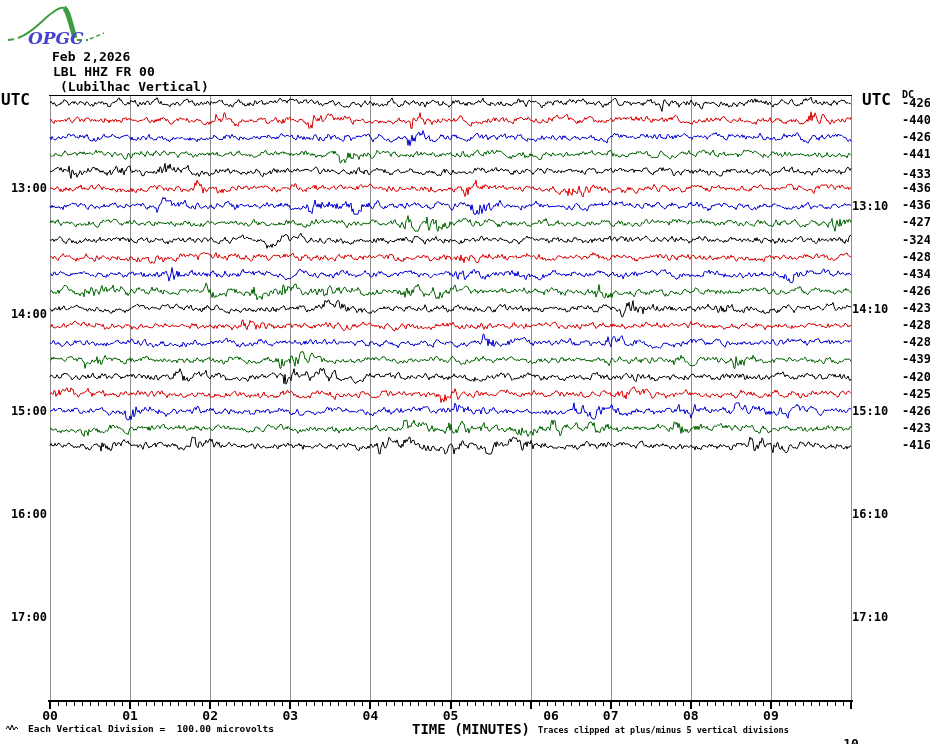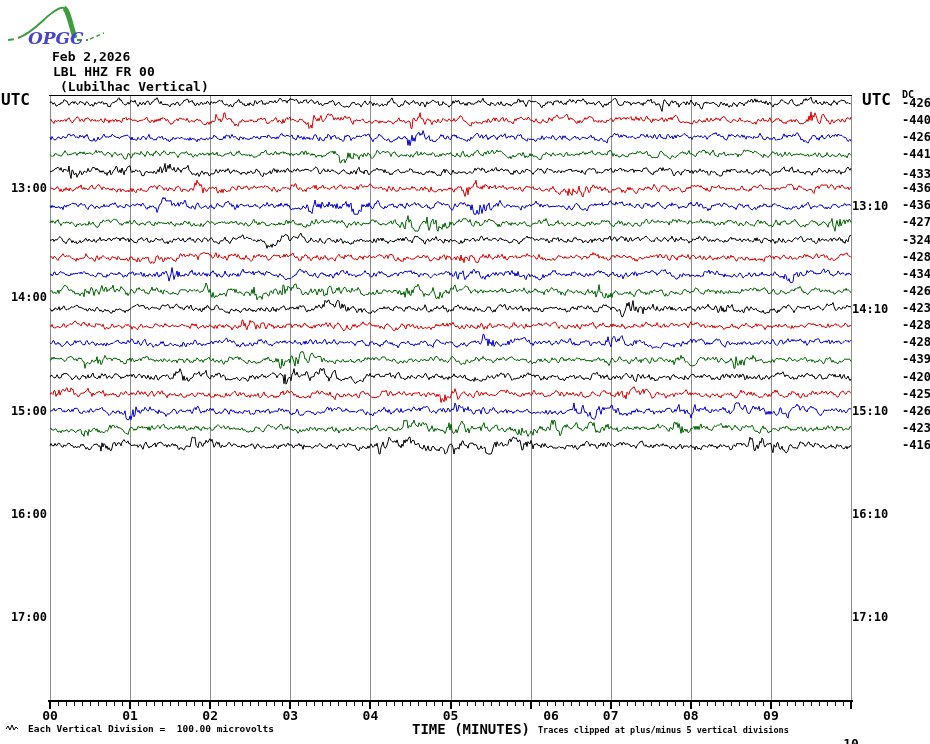--- a/index.html
+++ b/index.html
@@ -79,21 +79,21 @@
     <path d="M0 263.9L1 264.1L2 261.4L3 263.2L4 261.0L5 262.9L6 262.1L7 262.8L8 262.7L9 262.7L10 263.0L11 261.8L12 263.3L13 263.4L14 264.9L15 265.5L16 264.2L17 262.6L18 261.3L19 261.4L20 260.7L21 260.5L22 261.2L23 261.7L24 263.9L25 263.5L26 262.6L27 265.1L28 263.1L29 261.7L30 263.0L31 261.9L32 263.7L33 265.6L34 265.9L35 272.3L36 267.7L37 267.0L38 266.4L39 267.7L40 267.7L41 266.8L42 263.9L43 265.2L44 266.2L45 264.2L46 264.8L47 260.7L48 267.4L49 264.0L50 264.0L51 268.7L52 267.1L53 263.5L54 262.2L55 259.4L56 261.5L57 263.4L58 262.8L59 261.8L60 262.9L61 262.4L62 264.8L63 262.7L64 261.9L65 262.6L66 262.0L67 263.3L68 263.3L69 263.6L70 263.8L71 266.2L72 265.0L73 266.2L74 267.9L75 267.5L76 267.5L77 263.9L78 263.3L79 264.1L80 261.9L81 265.5L82 262.4L83 263.3L84 265.6L85 265.5L86 263.9L87 265.0L88 263.9L89 263.5L90 262.5L91 264.7L92 262.6L93 261.2L94 261.8L95 262.0L96 260.2L97 261.1L98 260.9L99 263.9L100 263.5L101 262.6L102 264.0L103 263.8L104 263.9L105 265.6L106 264.1L107 263.9L108 265.4L109 264.7L110 264.2L111 263.3L112 265.5L113 265.5L114 262.6L115 263.5L116 264.3L117 265.7L118 265.0L119 263.5L120 264.4L121 265.4L122 266.2L123 264.3L124 264.9L125 265.0L126 264.1L127 266.9L128 264.4L129 262.8L130 263.5L131 263.8L132 263.6L133 263.7L134 266.7L135 265.8L136 264.1L137 262.5L138 264.3L139 264.0L140 266.5L141 265.8L142 265.9L143 266.6L144 263.8L145 264.9L146 264.0L147 261.8L148 263.3L149 264.1L150 265.4L151 263.9L152 263.9L153 266.4L154 264.1L155 263.7L156 263.5L157 262.9L158 262.4L159 261.2L160 263.5L161 264.6L162 264.4L163 262.5L164 265.2L165 266.2L166 264.5L167 264.6L168 264.9L169 266.6L170 265.0L171 263.9L172 264.5L173 267.6L174 268.2L175 265.3L176 265.1L177 266.1L178 265.0L179 261.2L180 261.1L181 262.1L182 261.5L183 263.8L184 262.6L185 261.3L186 261.7L187 260.9L188 261.0L189 263.6L190 261.3L191 263.2L192 263.4L193 264.6L194 264.9L195 265.5L196 267.0L197 267.6L198 266.7L199 264.0L200 265.0L201 265.8L202 267.0L203 265.5L204 265.9L205 265.6L206 267.5L207 267.0L208 266.7L209 266.6L210 266.8L211 265.0L212 265.3L213 263.6L214 262.5L215 264.2L216 262.1L217 263.3L218 261.0L219 262.7L220 265.0L221 263.9L222 264.8L223 266.3L224 265.3L225 265.6L226 262.4L227 265.8L228 262.8L229 266.5L230 272.3L231 272.1L232 263.0L233 269.5L234 269.8L235 265.2L236 265.0L237 265.3L238 264.5L239 263.0L240 267.1L241 260.5L242 259.8L243 263.2L244 266.2L245 270.2L246 261.4L247 263.6L248 267.9L249 262.7L250 257.6L251 255.7L252 256.1L253 255.5L254 258.3L255 263.0L256 262.7L257 265.1L258 266.9L259 265.4L260 260.2L261 258.1L262 256.9L263 258.4L264 260.8L265 261.2L266 261.6L267 261.4L268 260.1L269 261.0L270 260.0L271 261.3L272 266.0L273 263.1L274 262.2L275 265.0L276 264.9L277 264.6L278 266.4L279 265.1L280 264.6L281 265.9L282 264.8L283 266.0L284 266.7L285 268.0L286 264.5L287 264.2L288 264.3L289 265.1L290 265.7L291 266.2L292 264.4L293 263.3L294 265.5L295 265.4L296 266.2L297 264.8L298 265.9L299 264.6L300 263.6L301 263.5L302 266.1L303 265.0L304 266.9L305 266.0L306 265.5L307 263.7L308 264.2L309 263.0L310 265.3L311 266.3L312 264.6L313 264.6L314 264.4L315 261.9L316 262.3L317 263.7L318 261.5L319 262.9L320 262.5L321 263.9L322 262.2L323 261.9L324 264.1L325 261.8L326 262.0L327 261.8L328 263.6L329 264.1L330 263.7L331 262.6L332 261.0L333 261.0L334 260.8L335 261.2L336 263.1L337 264.5L338 263.2L339 264.1L340 264.4L341 264.4L342 265.5L343 263.2L344 263.3L345 263.9L346 265.7L347 266.8L348 267.3L349 267.1L350 265.2L351 265.5L352 265.8L353 267.2L354 264.5L355 265.3L356 266.1L357 266.6L358 264.8L359 263.2L360 263.5L361 262.9L362 263.2L363 265.6L364 265.3L365 263.6L366 263.8L367 264.6L368 265.4L369 266.0L370 264.9L371 263.3L372 264.4L373 264.3L374 263.8L375 263.2L376 264.9L377 264.0L378 264.4L379 264.3L380 261.8L381 261.1L382 262.5L383 264.5L384 263.8L385 261.2L386 260.7L387 260.4L388 261.8L389 262.9L390 264.8L391 262.8L392 263.5L393 264.0L394 265.8L395 264.3L396 265.2L397 266.4L398 266.3L399 264.7L400 263.5L401 261.9L402 260.5L403 260.9L404 262.3L405 263.0L406 265.4L407 265.4L408 265.1L409 265.0L410 267.1L411 268.7L412 267.8L413 266.8L414 267.7L415 268.2L416 264.8L417 263.7L418 265.3L419 266.5L420 266.8L421 264.7L422 265.1L423 264.9L424 264.1L425 264.1L426 261.1L427 262.4L428 262.8L429 265.2L430 263.2L431 262.5L432 262.9L433 260.4L434 262.5L435 262.4L436 264.3L437 264.2L438 263.1L439 264.1L440 263.9L441 263.9L442 264.8L443 266.9L444 265.8L445 264.2L446 264.5L447 262.3L448 262.8L449 264.2L450 262.4L451 264.0L452 262.8L453 261.4L454 262.0L455 263.7L456 264.7L457 262.9L458 263.2L459 261.9L460 261.5L461 261.0L462 260.8L463 262.0L464 263.4L465 263.3L466 264.4L467 264.3L468 263.4L469 265.0L470 263.8L471 263.6L472 262.9L473 263.4L474 263.0L475 264.2L476 263.1L477 265.5L478 266.6L479 266.6L480 264.8L481 265.2L482 267.5L483 267.2L484 266.0L485 267.0L486 266.7L487 264.4L488 263.9L489 263.0L490 265.4L491 262.9L492 265.7L493 265.3L494 264.3L495 262.6L496 264.8L497 264.3L498 266.4L499 267.0L500 265.5L501 264.4L502 261.8L503 263.9L504 262.9L505 263.0L506 263.2L507 265.7L508 266.6L509 266.3L510 263.4L511 261.6L512 262.0L513 261.9L514 264.8L515 263.3L516 265.1L517 263.1L518 263.9L519 262.0L520 263.0L521 264.4L522 264.6L523 263.1L524 265.1L525 263.8L526 262.6L527 261.8L528 262.6L529 262.8L530 262.6L531 264.4L532 263.1L533 264.1L534 262.9L535 263.3L536 265.0L537 264.4L538 264.9L539 264.0L540 265.3L541 264.2L542 266.0L543 264.1L544 263.9L545 264.0L546 263.9L547 263.5L548 261.9L549 261.8L550 264.4L551 263.9L552 264.0L553 263.4L554 263.3L555 266.5L556 265.0L557 267.0L558 267.3L559 269.6L560 267.3L561 264.2L562 261.9L563 263.2L564 264.5L565 266.0L566 265.7L567 264.7L568 264.1L569 261.3L570 260.8L571 263.3L572 263.6L573 264.7L574 264.9L575 264.5L576 263.9L577 264.6L578 266.9L579 267.4L580 267.3L581 264.4L582 263.5L583 265.2L584 264.1L585 262.9L586 261.1L587 263.4L588 264.7L589 265.5L590 263.6L591 266.7L592 263.4L593 264.7L594 262.9L595 261.9L596 262.6L597 263.2L598 265.1L599 266.9L600 267.4L601 264.8L602 261.6L603 262.7L604 265.3L605 265.3L606 265.1L607 264.9L608 262.7L609 261.9L610 262.0L611 262.1L612 262.3L613 264.1L614 265.4L615 264.6L616 263.1L617 263.5L618 265.0L619 266.0L620 263.7L621 265.0L622 266.2L623 264.3L624 268.7L625 265.6L626 262.3L627 263.4L628 261.5L629 264.3L630 263.1L631 259.3L632 262.4L633 260.9L634 262.0L635 265.5L636 266.4L637 265.4L638 266.7L639 267.9L640 269.6L641 269.2L642 270.1L643 269.7L644 269.5L645 269.3L646 268.2L647 266.8L648 264.0L649 263.0L650 261.8L651 261.2L652 262.4L653 262.2L654 261.7L655 264.5L656 263.6L657 264.0L658 261.3L659 262.6L660 263.1L661 263.5L662 262.5L663 261.2L664 263.3L665 263.6L666 261.2L667 262.8L668 266.1L669 266.1L670 264.4L671 262.3L672 262.7L673 264.2L674 265.0L675 265.9L676 267.3L677 265.7L678 266.4L679 264.9L680 264.9L681 262.4L682 264.7L683 266.6L684 272.3L685 272.3L686 260.7L687 266.3L688 269.5L689 268.2L690 264.5L691 268.8L692 263.8L693 265.6L694 269.3L695 263.4L696 262.7L697 261.1L698 262.2L699 263.3L700 263.2L701 261.5L702 263.3L703 259.3L704 262.3L705 261.5L706 265.6L707 264.1L708 265.1L709 263.6L710 264.6L711 263.1L712 264.1L713 266.0L714 267.2L715 266.0L716 266.2L717 266.4L718 266.2L719 265.1L720 265.5L721 266.3L722 263.8L723 263.9L724 266.5L725 263.8L726 262.6L727 262.2L728 262.9L729 263.2L730 262.6L731 262.7L732 263.0L733 263.7L734 262.8L735 264.4L736 264.8L737 265.4L738 263.8L739 261.4L740 262.1L741 262.6L742 264.5L743 264.7L744 264.0L745 263.3L746 264.5L747 265.7L748 264.3L749 264.7L750 263.3L751 262.6L752 263.1L753 263.6L754 262.5L755 261.1L756 262.5L757 265.0L758 265.2L759 263.8L760 264.5L761 263.5L762 265.7L763 263.8L764 264.9L765 266.8L766 265.4L767 265.2L768 265.8L769 263.8L770 263.8L771 264.8L772 265.5L773 267.6L774 267.6L775 265.2L776 262.4L777 262.7L778 263.3L779 262.1L780 261.3L781 264.1L782 266.3L783 264.2L784 266.1L785 266.2L786 266.3L787 267.2L788 267.8L789 265.8L790 264.9L791 266.4L792 265.4L793 265.2L794 263.7L795 262.8L796 263.5L797 263.0L798 263.5L799 262.9L800 263.5L801 265.5" fill="none" stroke="#006400" stroke-width="1"></path>
     <path d="M0 281.1L1 279.2L2 279.6L3 280.5L4 281.9L5 281.8L6 281.2L7 278.7L8 280.5L9 282.4L10 281.6L11 281.8L12 278.4L13 279.0L14 277.1L15 277.8L16 277.6L17 277.7L18 278.6L19 279.5L20 280.7L21 281.8L22 283.9L23 283.0L24 281.7L25 281.2L26 279.5L27 280.7L28 282.8L29 283.1L30 283.4L31 281.7L32 280.0L33 279.1L34 280.8L35 280.0L36 282.6L37 281.3L38 278.8L39 282.0L40 280.9L41 280.9L42 278.3L43 277.0L44 280.9L45 281.2L46 281.8L47 282.9L48 282.1L49 279.9L50 282.2L51 279.5L52 277.6L53 279.4L54 279.9L55 277.9L56 279.5L57 282.5L58 281.1L59 279.9L60 280.4L61 281.9L62 282.3L63 280.5L64 279.2L65 277.6L66 278.3L67 277.9L68 278.9L69 280.6L70 280.4L71 282.8L72 280.9L73 281.8L74 281.2L75 280.9L76 280.0L77 278.8L78 280.5L79 279.1L80 279.7L81 278.5L82 280.7L83 278.3L84 278.8L85 281.5L86 282.0L87 280.4L88 279.3L89 278.1L90 278.5L91 279.8L92 281.9L93 279.5L94 279.6L95 279.9L96 282.4L97 282.2L98 279.2L99 281.6L100 283.4L101 280.6L102 282.7L103 282.8L104 283.5L105 280.1L106 279.1L107 281.5L108 284.1L109 283.4L110 281.1L111 281.5L112 279.7L113 279.9L114 279.1L115 280.2L116 280.0L117 278.6L118 279.6L119 281.7L120 283.2L121 282.6L122 281.7L123 282.6L124 277.5L125 279.6L126 275.6L127 277.2L128 275.8L129 276.2L130 272.7L131 275.4L132 278.5L133 284.4L134 279.9L135 284.4L136 283.3L137 281.6L138 285.0L139 285.0L140 282.8L141 282.3L142 282.1L143 281.0L144 278.0L145 277.3L146 278.5L147 277.7L148 277.3L149 275.7L150 278.9L151 280.3L152 277.8L153 278.0L154 277.5L155 276.6L156 274.3L157 279.5L158 280.9L159 281.7L160 283.0L161 280.9L162 279.1L163 280.8L164 281.1L165 279.4L166 277.8L167 279.4L168 277.2L169 277.4L170 277.8L171 281.5L172 280.4L173 279.0L174 279.4L175 280.7L176 284.2L177 282.8L178 283.4L179 283.3L180 284.1L181 283.4L182 283.6L183 282.7L184 282.6L185 282.8L186 281.9L187 281.4L188 283.1L189 284.2L190 284.7L191 283.0L192 282.4L193 281.3L194 282.7L195 282.2L196 282.8L197 284.7L198 285.3L199 283.0L200 279.9L201 281.7L202 279.6L203 279.7L204 281.2L205 283.2L206 280.5L207 280.2L208 282.5L209 280.7L210 280.5L211 279.9L212 278.1L213 279.2L214 281.2L215 279.8L216 281.8L217 280.8L218 280.2L219 279.9L220 278.6L221 278.4L222 277.4L223 276.7L224 277.6L225 278.0L226 279.2L227 281.8L228 279.7L229 278.7L230 277.4L231 277.9L232 279.5L233 279.3L234 287.7L235 278.5L236 288.2L237 286.4L238 282.5L239 281.6L240 281.4L241 284.7L242 278.2L243 276.9L244 272.7L245 278.8L246 278.8L247 276.1L248 279.1L249 281.1L250 280.8L251 279.3L252 278.6L253 279.5L254 278.1L255 279.3L256 275.7L257 275.9L258 278.8L259 281.8L260 284.7L261 281.0L262 281.2L263 280.6L264 280.6L265 276.9L266 276.0L267 276.0L268 278.1L269 277.9L270 272.7L271 272.7L272 274.9L273 272.7L274 272.7L275 278.0L276 279.0L277 281.4L278 280.6L279 285.2L280 281.5L281 281.7L282 278.0L283 276.2L284 275.2L285 274.0L286 278.6L287 282.8L288 281.9L289 283.8L290 283.2L291 284.8L292 284.2L293 283.1L294 284.0L295 282.2L296 282.3L297 282.7L298 282.7L299 281.3L300 281.2L301 280.5L302 283.1L303 284.3L304 285.8L305 287.2L306 287.3L307 285.6L308 285.9L309 284.7L310 284.2L311 284.3L312 285.5L313 285.5L314 282.1L315 282.2L316 280.0L317 278.1L318 279.7L319 279.9L320 277.3L321 280.1L322 280.7L323 279.8L324 281.7L325 279.2L326 279.0L327 278.3L328 278.4L329 278.0L330 280.6L331 280.8L332 280.5L333 279.8L334 281.0L335 279.1L336 278.3L337 278.4L338 278.6L339 278.0L340 276.7L341 280.9L342 280.6L343 279.1L344 280.4L345 282.3L346 279.1L347 278.0L348 276.5L349 276.7L350 279.9L351 282.3L352 281.7L353 282.7L354 282.4L355 283.9L356 282.3L357 282.7L358 280.0L359 281.0L360 282.5L361 279.7L362 279.9L363 280.6L364 281.7L365 281.7L366 282.7L367 280.4L368 279.6L369 279.5L370 280.0L371 281.2L372 281.2L373 281.4L374 279.5L375 277.6L376 277.6L377 280.5L378 281.4L379 283.8L380 281.1L381 282.2L382 280.5L383 280.0L384 281.9L385 279.2L386 278.3L387 278.1L388 280.1L389 281.0L390 280.2L391 281.9L392 279.7L393 281.9L394 283.3L395 282.0L396 282.0L397 281.4L398 283.6L399 280.5L400 282.3L401 281.1L402 280.7L403 280.2L404 277.8L405 280.6L406 279.9L407 281.5L408 281.3L409 280.5L410 279.7L411 279.9L412 281.7L413 281.8L414 279.5L415 279.2L416 282.9L417 282.3L418 284.1L419 283.2L420 284.9L421 284.5L422 284.1L423 283.2L424 285.4L425 281.4L426 284.3L427 283.2L428 283.4L429 284.4L430 284.9L431 285.0L432 285.1L433 282.9L434 283.9L435 283.7L436 283.6L437 280.5L438 279.6L439 281.5L440 281.7L441 280.6L442 279.6L443 282.1L444 282.3L445 281.6L446 279.7L447 278.4L448 280.6L449 279.1L450 278.5L451 276.8L452 278.4L453 278.1L454 278.0L455 281.6L456 279.8L457 278.4L458 277.1L459 278.8L460 279.6L461 282.2L462 284.4L463 283.4L464 282.7L465 282.8L466 283.0L467 281.9L468 282.5L469 282.0L470 281.7L471 279.6L472 281.3L473 281.9L474 278.7L475 280.3L476 279.5L477 277.9L478 276.7L479 278.9L480 277.7L481 279.1L482 279.6L483 279.6L484 278.8L485 281.3L486 279.1L487 279.6L488 279.1L489 280.4L490 282.2L491 284.3L492 282.4L493 283.4L494 280.2L495 282.5L496 282.3L497 283.9L498 281.4L499 281.3L500 280.3L501 281.6L502 279.3L503 279.9L504 280.0L505 280.8L506 280.7L507 279.7L508 280.6L509 283.1L510 283.0L511 283.9L512 283.0L513 282.7L514 284.8L515 284.1L516 281.8L517 280.9L518 282.1L519 281.2L520 279.7L521 280.4L522 280.9L523 279.7L524 279.2L525 282.5L526 282.4L527 280.6L528 281.7L529 280.2L530 279.4L531 280.3L532 282.5L533 281.9L534 283.8L535 282.2L536 281.9L537 282.6L538 282.0L539 283.1L540 284.1L541 282.0L542 278.7L543 277.3L544 277.4L545 278.2L546 277.7L547 276.2L548 278.7L549 279.8L550 278.9L551 282.2L552 280.2L553 279.5L554 282.5L555 280.2L556 281.1L557 278.8L558 281.2L559 283.5L560 282.7L561 283.9L562 282.0L563 280.6L564 280.7L565 282.7L566 280.3L567 279.8L568 281.8L569 281.1L570 280.3L571 283.4L572 282.3L573 280.0L574 279.6L575 278.4L576 277.2L577 277.9L578 279.7L579 281.2L580 281.6L581 281.5L582 278.7L583 280.6L584 283.9L585 284.6L586 285.7L587 281.6L588 278.1L589 279.1L590 280.6L591 282.4L592 280.0L593 278.6L594 281.8L595 282.0L596 281.5L597 280.5L598 281.1L599 278.6L600 282.7L601 283.6L602 281.0L603 283.0L604 282.2L605 285.0L606 283.8L607 284.4L608 283.7L609 281.4L610 280.7L611 282.0L612 281.2L613 281.0L614 280.1L615 280.5L616 281.6L617 280.7L618 280.6L619 280.8L620 283.9L621 281.9L622 279.7L623 279.1L624 278.7L625 281.0L626 280.6L627 280.9L628 282.2L629 282.5L630 281.7L631 281.3L632 282.2L633 282.4L634 284.0L635 279.7L636 281.6L637 281.9L638 283.4L639 281.7L640 280.0L641 279.3L642 278.1L643 278.6L644 278.7L645 280.8L646 280.9L647 281.2L648 279.8L649 280.9L650 281.3L651 279.5L652 281.7L653 279.9L654 278.3L655 279.2L656 279.9L657 280.8L658 280.6L659 279.0L660 280.0L661 282.0L662 283.7L663 281.9L664 283.5L665 282.8L666 281.9L667 280.8L668 283.0L669 283.1L670 284.0L671 280.4L672 280.1L673 278.3L674 281.8L675 280.6L676 278.2L677 278.2L678 280.7L679 279.3L680 282.0L681 279.7L682 278.0L683 279.1L684 280.8L685 281.9L686 278.9L687 278.1L688 280.1L689 281.5L690 278.5L691 281.1L692 278.8L693 277.9L694 280.1L695 283.8L696 282.7L697 279.4L698 282.7L699 282.0L700 280.5L701 282.2L702 282.0L703 282.6L704 280.6L705 280.9L706 283.0L707 281.7L708 280.0L709 278.8L710 282.4L711 283.3L712 283.9L713 281.5L714 282.8L715 282.0L716 279.6L717 280.0L718 281.7L719 283.3L720 281.0L721 281.1L722 279.5L723 280.5L724 280.2L725 279.7L726 277.5L727 278.4L728 276.6L729 278.2L730 277.8L731 277.7L732 277.2L733 275.8L734 278.5L735 280.8L736 278.9L737 279.6L738 279.2L739 280.7L740 282.0L741 282.9L742 281.3L743 280.9L744 283.4L745 282.1L746 282.6L747 283.0L748 280.2L749 279.5L750 280.2L751 280.9L752 278.8L753 280.3L754 281.2L755 278.8L756 278.8L757 277.1L758 278.0L759 279.3L760 279.1L761 279.8L762 278.4L763 280.7L764 280.0L765 282.8L766 282.7L767 282.0L768 280.5L769 278.8L770 278.7L771 279.2L772 282.9L773 282.8L774 283.0L775 281.8L776 282.4L777 282.4L778 280.2L779 278.4L780 278.2L781 279.4L782 279.0L783 278.4L784 280.7L785 278.4L786 281.2L787 280.2L788 280.5L789 280.8L790 278.2L791 281.8L792 282.6L793 279.8L794 278.5L795 281.7L796 282.7L797 282.1L798 280.0L799 282.9L800 284.6L801 283.0" fill="none" stroke="#000000" stroke-width="1"></path>
     <path d="M0 298.2L1 296.6L2 297.5L3 298.5L4 294.5L5 294.9L6 300.5L7 297.9L8 298.4L9 293.9L10 299.1L11 296.3L12 294.5L13 293.1L14 294.8L15 295.0L16 292.5L17 291.7L18 295.3L19 295.2L20 295.9L21 291.8L22 293.6L23 293.1L24 298.5L25 297.9L26 297.6L27 298.7L28 301.0L29 300.5L30 298.3L31 297.6L32 297.2L33 297.0L34 297.0L35 295.7L36 295.2L37 294.3L38 292.2L39 296.0L40 296.2L41 297.0L42 300.5L43 297.0L44 299.0L45 298.3L46 297.5L47 296.0L48 296.6L49 295.2L50 295.7L51 297.2L52 296.7L53 294.4L54 297.7L55 300.3L56 297.6L57 298.9L58 298.9L59 298.9L60 298.0L61 298.2L62 298.6L63 297.0L64 299.0L65 298.5L66 298.5L67 300.6L68 300.5L69 300.7L70 298.2L71 296.3L72 297.6L73 298.3L74 298.2L75 295.9L76 295.5L77 297.4L78 298.6L79 299.0L80 298.3L81 296.7L82 298.5L83 296.9L84 297.2L85 298.7L86 298.8L87 296.2L88 294.6L89 296.0L90 298.5L91 296.2L92 295.9L93 298.1L94 297.8L95 295.8L96 298.1L97 298.8L98 300.5L99 299.1L100 297.0L101 295.9L102 295.1L103 297.6L104 300.4L105 299.5L106 297.7L107 296.8L108 295.2L109 295.9L110 298.2L111 295.8L112 294.7L113 298.0L114 297.2L115 298.7L116 299.5L117 301.8L118 298.7L119 299.5L120 297.3L121 298.6L122 298.9L123 298.9L124 297.7L125 297.9L126 300.0L127 299.0L128 300.0L129 299.8L130 298.1L131 297.6L132 299.5L133 300.9L134 301.4L135 300.9L136 301.1L137 298.9L138 299.5L139 298.9L140 299.2L141 297.8L142 297.0L143 298.6L144 300.0L145 301.0L146 299.5L147 298.9L148 296.6L149 297.6L150 297.0L151 298.4L152 297.5L153 296.9L154 298.9L155 300.2L156 299.1L157 300.4L158 299.1L159 297.4L160 300.2L161 301.0L162 301.2L163 300.5L164 301.2L165 298.0L166 300.0L167 298.3L168 299.2L169 299.3L170 299.0L171 301.2L172 300.2L173 300.4L174 301.5L175 300.2L176 297.2L177 299.9L178 298.8L179 298.8L180 300.2L181 298.4L182 297.5L183 296.7L184 295.7L185 295.1L186 297.2L187 299.2L188 300.1L189 297.8L190 296.3L191 299.1L192 298.3L193 297.1L194 297.1L195 299.5L196 300.1L197 300.9L198 299.2L199 299.4L200 301.5L201 298.9L202 299.2L203 300.2L204 299.9L205 298.4L206 300.3L207 299.3L208 297.3L209 300.7L210 301.8L211 301.3L212 300.0L213 297.6L214 295.9L215 299.4L216 299.0L217 300.4L218 301.1L219 301.2L220 300.2L221 299.3L222 299.5L223 299.4L224 301.6L225 300.2L226 301.8L227 299.9L228 301.1L229 299.9L230 299.3L231 296.1L232 297.0L233 294.9L234 298.8L235 297.4L236 297.3L237 294.7L238 294.7L239 296.9L240 296.4L241 295.4L242 295.7L243 297.1L244 299.6L245 298.1L246 299.1L247 301.1L248 299.5L249 301.5L250 301.4L251 301.9L252 300.9L253 300.8L254 300.6L255 302.0L256 301.6L257 301.0L258 300.0L259 300.1L260 302.1L261 299.3L262 296.9L263 296.8L264 297.4L265 297.1L266 297.1L267 294.8L268 295.2L269 297.8L270 297.9L271 295.7L272 295.4L273 296.1L274 297.6L275 297.3L276 298.7L277 297.2L278 299.1L279 299.1L280 295.9L281 299.4L282 300.8L283 300.2L284 302.1L285 303.7L286 299.3L287 297.5L288 298.4L289 298.7L290 300.8L291 300.3L292 300.7L293 300.7L294 298.0L295 298.6L296 300.4L297 299.3L298 297.8L299 297.8L300 299.5L301 299.0L302 300.9L303 299.7L304 299.0L305 299.1L306 297.7L307 299.9L308 301.6L309 301.8L310 298.1L311 296.0L312 295.9L313 295.6L314 295.9L315 298.1L316 298.1L317 297.4L318 297.1L319 299.1L320 299.5L321 300.5L322 301.7L323 301.0L324 301.6L325 301.4L326 302.0L327 300.6L328 301.1L329 300.7L330 299.6L331 297.5L332 295.0L333 295.4L334 295.1L335 295.7L336 294.2L337 296.9L338 299.9L339 298.7L340 295.7L341 295.7L342 297.7L343 299.7L344 298.1L345 299.2L346 297.7L347 297.6L348 297.1L349 295.5L350 297.5L351 297.7L352 298.7L353 296.8L354 295.5L355 297.2L356 299.0L357 299.0L358 298.1L359 298.1L360 297.1L361 298.3L362 299.9L363 297.2L364 297.4L365 297.1L366 296.9L367 297.3L368 296.9L369 296.1L370 298.5L371 300.1L372 298.7L373 298.5L374 297.5L375 299.0L376 301.0L377 298.3L378 296.7L379 296.6L380 299.1L381 298.5L382 297.9L383 297.4L384 297.3L385 299.4L386 300.8L387 298.2L388 300.4L389 298.3L390 299.5L391 306.5L392 302.5L393 303.4L394 305.8L395 298.7L396 304.5L397 301.1L398 300.5L399 301.3L400 302.3L401 299.4L402 295.3L403 297.2L404 296.1L405 292.7L406 295.9L407 299.5L408 303.5L409 302.1L410 300.1L411 298.3L412 297.2L413 296.6L414 295.6L415 297.6L416 298.0L417 298.9L418 300.2L419 297.9L420 297.5L421 299.0L422 300.5L423 301.8L424 300.9L425 297.5L426 296.3L427 294.8L428 296.1L429 299.2L430 299.6L431 296.7L432 296.7L433 299.2L434 296.9L435 297.8L436 296.2L437 298.3L438 298.4L439 299.8L440 299.1L441 298.3L442 298.9L443 299.3L444 299.0L445 299.9L446 298.9L447 298.4L448 296.9L449 295.8L450 295.1L451 294.4L452 294.4L453 295.2L454 294.4L455 295.2L456 296.9L457 293.8L458 295.6L459 296.3L460 298.0L461 296.8L462 296.6L463 298.2L464 298.9L465 296.7L466 297.8L467 299.4L468 299.6L469 300.0L470 300.2L471 300.5L472 297.7L473 297.5L474 299.7L475 297.6L476 297.8L477 297.3L478 298.2L479 296.4L480 298.1L481 299.5L482 298.8L483 296.1L484 294.2L485 296.2L486 298.1L487 298.5L488 297.0L489 297.2L490 298.6L491 296.7L492 297.6L493 297.8L494 300.3L495 300.6L496 300.0L497 300.7L498 299.2L499 300.1L500 299.7L501 299.3L502 297.4L503 298.0L504 296.8L505 296.1L506 294.4L507 295.7L508 295.9L509 297.8L510 299.9L511 296.3L512 296.4L513 298.1L514 300.4L515 299.2L516 298.3L517 296.1L518 298.0L519 298.8L520 297.0L521 299.0L522 298.2L523 296.4L524 298.4L525 299.7L526 298.1L527 298.0L528 300.1L529 299.7L530 297.8L531 295.8L532 297.7L533 300.7L534 300.2L535 301.8L536 301.0L537 300.1L538 301.0L539 299.9L540 299.9L541 298.1L542 295.9L543 296.0L544 297.5L545 298.2L546 298.5L547 299.5L548 299.2L549 300.3L550 299.8L551 296.8L552 295.7L553 294.7L554 295.3L555 294.7L556 297.0L557 296.9L558 297.4L559 297.6L560 296.5L561 299.6L562 299.7L563 299.5L564 300.2L565 300.9L566 297.5L567 298.3L568 295.6L569 299.8L570 297.4L571 296.6L572 294.9L573 300.5L574 301.6L575 299.2L576 302.9L577 296.2L578 297.6L579 298.5L580 294.4L581 293.8L582 292.2L583 292.0L584 290.7L585 292.9L586 295.1L587 296.5L588 295.0L589 295.0L590 298.7L591 296.9L592 295.0L593 293.2L594 297.5L595 294.1L596 293.4L597 293.2L598 294.8L599 296.2L600 296.8L601 299.6L602 302.3L603 301.7L604 301.5L605 299.8L606 297.3L607 296.7L608 296.1L609 298.5L610 297.5L611 298.5L612 298.7L613 298.0L614 297.7L615 300.0L616 302.2L617 299.9L618 299.4L619 300.5L620 298.9L621 298.8L622 297.8L623 298.1L624 300.7L625 298.1L626 296.8L627 297.8L628 298.6L629 297.6L630 296.9L631 298.5L632 297.6L633 297.2L634 296.5L635 295.3L636 293.7L637 295.3L638 297.9L639 298.7L640 296.6L641 299.3L642 296.9L643 298.4L644 297.7L645 297.1L646 297.1L647 298.5L648 298.5L649 297.2L650 299.6L651 300.2L652 300.3L653 300.7L654 299.7L655 298.6L656 297.6L657 300.0L658 299.9L659 300.2L660 301.6L661 299.3L662 298.3L663 297.9L664 299.0L665 300.0L666 298.9L667 297.8L668 299.6L669 301.0L670 300.1L671 301.9L672 299.0L673 299.4L674 298.7L675 297.5L676 298.5L677 298.1L678 297.4L679 298.8L680 298.4L681 296.8L682 299.7L683 299.5L684 299.8L685 302.1L686 301.5L687 301.5L688 299.1L689 298.4L690 296.4L691 294.1L692 296.7L693 295.4L694 295.5L695 297.5L696 298.5L697 299.2L698 296.5L699 296.6L700 298.4L701 295.9L702 298.9L703 299.2L704 296.7L705 298.8L706 299.2L707 299.4L708 300.5L709 301.0L710 301.8L711 300.4L712 301.6L713 300.4L714 299.3L715 297.4L716 298.3L717 299.0L718 300.7L719 298.2L720 300.1L721 300.1L722 297.0L723 296.3L724 296.3L725 294.0L726 296.3L727 294.4L728 296.7L729 298.5L730 299.7L731 299.4L732 299.3L733 300.6L734 301.0L735 301.3L736 300.2L737 300.8L738 300.1L739 297.1L740 297.9L741 298.6L742 295.3L743 296.4L744 295.8L745 296.8L746 298.5L747 299.2L748 297.1L749 300.2L750 301.8L751 301.9L752 299.4L753 297.4L754 298.3L755 300.8L756 299.8L757 300.8L758 298.6L759 297.6L760 297.4L761 298.7L762 295.4L763 295.3L764 297.3L765 298.1L766 296.0L767 298.2L768 298.5L769 297.5L770 297.1L771 297.2L772 294.9L773 296.5L774 297.1L775 296.0L776 295.3L777 297.7L778 298.2L779 296.9L780 296.2L781 295.3L782 297.4L783 296.6L784 299.1L785 298.1L786 299.6L787 300.9L788 301.1L789 299.9L790 297.0L791 296.4L792 295.5L793 294.9L794 296.7L795 297.5L796 298.4L797 296.4L798 295.2L799 295.1L800 296.3L801 297.5" fill="none" stroke="#dc0000" stroke-width="1"></path>
     <path d="M0 315.3L1 314.9L2 314.6L3 313.9L4 312.3L5 315.0L6 314.5L7 313.7L8 312.6L9 312.5L10 312.5L11 312.5L12 314.5L13 315.8L14 314.4L15 316.2L16 315.2L17 315.3L18 313.5L19 313.6L20 315.6L21 315.6L22 313.4L23 315.4L24 312.7L25 312.4L26 312.4L27 312.2L28 313.4L29 315.4L30 317.2L31 316.8L32 317.8L33 315.5L34 315.0L35 315.5L36 316.7L37 315.6L38 314.7L39 316.5L40 313.4L41 312.7L42 315.0L43 316.0L44 315.7L45 314.3L46 313.5L47 313.1L48 313.9L49 313.1L50 312.8L51 312.3L52 311.3L53 314.1L54 314.5L55 315.0L56 315.5L57 316.8L58 317.4L59 319.5L60 318.5L61 317.8L62 316.3L63 314.8L64 316.1L65 316.8L66 317.3L67 314.9L68 315.5L69 314.9L70 317.7L71 316.2L72 317.0L73 318.7L74 317.7L75 314.8L76 321.8L77 323.7L78 323.7L79 323.7L80 319.9L81 323.7L82 319.2L83 313.7L84 320.8L85 318.8L86 310.8L87 314.2L88 316.1L89 314.3L90 317.4L91 316.6L92 313.6L93 314.5L94 314.1L95 311.2L96 312.7L97 314.2L98 315.2L99 313.8L100 310.8L101 313.6L102 314.2L103 313.6L104 313.6L105 314.8L106 316.3L107 315.5L108 317.8L109 313.8L110 316.0L111 316.5L112 315.6L113 316.9L114 317.1L115 317.9L116 320.5L117 318.3L118 317.5L119 318.3L120 317.4L121 316.0L122 315.7L123 313.5L124 313.3L125 313.7L126 315.2L127 317.8L128 316.7L129 314.9L130 314.7L131 313.5L132 315.3L133 315.5L134 315.1L135 316.1L136 315.4L137 313.9L138 314.4L139 315.1L140 313.7L141 315.9L142 317.6L143 315.2L144 312.5L145 311.5L146 313.8L147 310.9L148 310.3L149 312.4L150 315.1L151 317.2L152 315.9L153 315.0L154 316.4L155 314.7L156 315.7L157 313.2L158 313.8L159 314.8L160 312.3L161 312.7L162 314.5L163 312.6L164 314.9L165 316.0L166 318.0L167 317.2L168 317.5L169 315.8L170 316.3L171 317.8L172 316.1L173 316.0L174 314.0L175 312.6L176 314.2L177 314.3L178 316.7L179 318.2L180 315.0L181 313.5L182 315.1L183 315.3L184 314.5L185 316.8L186 316.2L187 316.1L188 317.5L189 315.4L190 315.8L191 316.5L192 317.1L193 317.3L194 314.9L195 314.7L196 315.1L197 315.4L198 315.4L199 314.3L200 317.9L201 318.5L202 317.4L203 317.8L204 318.5L205 316.8L206 314.0L207 314.5L208 314.7L209 314.2L210 316.7L211 315.3L212 316.1L213 314.6L214 315.1L215 316.6L216 314.1L217 314.5L218 313.0L219 314.4L220 317.6L221 315.9L222 315.9L223 316.2L224 315.5L225 314.8L226 315.4L227 315.1L228 315.3L229 312.2L230 313.2L231 314.8L232 313.0L233 313.4L234 315.8L235 315.0L236 313.7L237 315.4L238 314.2L239 315.2L240 317.7L241 317.7L242 319.0L243 316.9L244 318.0L245 317.1L246 316.2L247 313.1L248 314.9L249 318.2L250 319.6L251 319.0L252 318.9L253 319.2L254 317.7L255 316.5L256 315.3L257 315.8L258 314.7L259 315.8L260 315.4L261 316.0L262 317.3L263 316.2L264 318.0L265 318.8L266 318.1L267 316.6L268 315.6L269 316.8L270 316.6L271 317.5L272 316.1L273 315.8L274 316.7L275 315.0L276 313.4L277 311.5L278 311.3L279 314.1L280 312.0L281 312.0L282 315.3L283 313.8L284 312.7L285 312.6L286 313.9L287 312.9L288 311.2L289 312.1L290 311.9L291 312.9L292 315.3L293 315.1L294 314.8L295 314.8L296 312.6L297 314.4L298 313.9L299 315.7L300 316.0L301 315.6L302 315.8L303 315.4L304 315.9L305 315.4L306 316.4L307 316.2L308 314.6L309 314.7L310 313.6L311 314.5L312 313.8L313 313.9L314 316.2L315 317.4L316 318.9L317 315.9L318 316.3L319 317.3L320 319.1L321 317.9L322 319.0L323 319.9L324 317.0L325 316.6L326 317.5L327 316.4L328 315.1L329 313.9L330 315.3L331 315.4L332 313.4L333 313.6L334 311.2L335 312.8L336 315.5L337 314.2L338 316.5L339 313.6L340 316.1L341 318.2L342 316.8L343 315.6L344 316.4L345 314.2L346 314.0L347 312.4L348 313.9L349 316.0L350 316.3L351 312.6L352 316.0L353 316.2L354 315.6L355 314.3L356 314.6L357 313.7L358 313.6L359 313.0L360 313.8L361 315.4L362 313.7L363 311.5L364 310.9L365 313.0L366 314.1L367 313.9L368 313.6L369 311.9L370 315.0L371 312.0L372 313.1L373 311.1L374 310.8L375 311.4L376 311.0L377 310.2L378 311.3L379 312.9L380 315.5L381 316.5L382 316.1L383 315.0L384 314.9L385 315.9L386 317.4L387 315.9L388 313.9L389 313.9L390 312.6L391 313.4L392 315.6L393 312.4L394 312.9L395 316.0L396 316.1L397 314.7L398 312.0L399 313.2L400 315.8L401 314.1L402 312.8L403 314.1L404 312.2L405 307.1L406 309.2L407 315.6L408 313.9L409 309.0L410 310.2L411 311.7L412 310.7L413 311.5L414 316.1L415 312.4L416 313.1L417 314.1L418 310.7L419 314.8L420 313.8L421 313.7L422 315.8L423 317.7L424 318.1L425 316.7L426 314.2L427 314.4L428 314.5L429 313.7L430 314.0L431 318.1L432 313.3L433 311.4L434 312.1L435 315.4L436 317.3L437 317.5L438 317.1L439 316.5L440 313.2L441 314.3L442 314.2L443 311.6L444 311.9L445 314.7L446 315.1L447 315.6L448 317.6L449 316.4L450 315.6L451 314.9L452 315.0L453 316.5L454 314.8L455 314.2L456 313.4L457 317.1L458 314.6L459 314.4L460 316.0L461 315.1L462 315.6L463 317.4L464 315.8L465 316.3L466 315.3L467 313.8L468 314.5L469 314.9L470 316.0L471 315.7L472 315.8L473 316.0L474 314.7L475 315.0L476 314.4L477 313.0L478 314.4L479 316.3L480 315.8L481 317.1L482 317.4L483 317.0L484 316.0L485 317.1L486 317.2L487 316.5L488 316.1L489 316.4L490 317.5L491 316.6L492 315.4L493 316.3L494 316.9L495 317.2L496 314.3L497 317.5L498 318.3L499 316.0L500 314.4L501 316.0L502 318.0L503 316.0L504 316.7L505 315.0L506 317.1L507 318.1L508 318.3L509 316.3L510 316.3L511 314.8L512 317.3L513 317.7L514 317.1L515 317.1L516 315.9L517 314.7L518 314.6L519 314.1L520 313.8L521 313.3L522 314.0L523 312.1L524 306.9L525 315.0L526 312.7L527 317.1L528 316.9L529 317.6L530 316.8L531 317.4L532 311.4L533 309.2L534 313.6L535 316.7L536 315.8L537 317.2L538 320.4L539 319.4L540 316.1L541 320.8L542 322.5L543 322.2L544 323.7L545 322.4L546 319.5L547 313.4L548 313.7L549 310.4L550 314.8L551 318.3L552 313.5L553 311.3L554 314.0L555 311.7L556 312.7L557 311.9L558 312.3L559 311.9L560 312.0L561 309.4L562 308.9L563 313.3L564 314.6L565 313.4L566 317.0L567 313.7L568 312.0L569 315.7L570 318.6L571 317.0L572 318.8L573 319.0L574 317.4L575 318.1L576 317.3L577 319.7L578 317.5L579 317.1L580 317.1L581 318.5L582 314.9L583 316.3L584 314.7L585 316.3L586 313.5L587 312.9L588 316.1L589 314.4L590 315.8L591 315.3L592 315.6L593 316.6L594 317.3L595 315.7L596 313.8L597 313.1L598 314.2L599 312.5L600 314.6L601 316.0L602 315.1L603 315.0L604 318.2L605 316.4L606 315.4L607 315.7L608 316.3L609 315.0L610 314.9L611 317.1L612 315.1L613 314.6L614 315.9L615 315.0L616 313.0L617 312.7L618 312.4L619 312.3L620 312.4L621 313.5L622 316.2L623 316.0L624 315.9L625 313.3L626 315.4L627 313.2L628 310.5L629 308.4L630 315.5L631 314.1L632 314.1L633 315.2L634 313.6L635 317.8L636 315.0L637 313.9L638 317.3L639 317.1L640 318.2L641 322.1L642 318.1L643 316.6L644 311.3L645 308.5L646 313.8L647 314.7L648 313.1L649 315.4L650 312.4L651 313.0L652 313.0L653 313.4L654 313.0L655 310.8L656 314.5L657 313.9L658 314.2L659 316.2L660 316.4L661 316.6L662 313.3L663 314.6L664 315.4L665 313.9L666 313.7L667 314.3L668 315.6L669 314.4L670 313.0L671 313.9L672 312.9L673 311.3L674 313.8L675 312.2L676 315.5L677 316.3L678 316.8L679 314.4L680 317.9L681 317.2L682 315.7L683 314.7L684 313.2L685 307.9L686 306.9L687 306.9L688 307.1L689 306.9L690 310.6L691 311.7L692 313.2L693 313.4L694 311.0L695 309.0L696 311.3L697 315.3L698 317.3L699 317.5L700 316.9L701 314.0L702 313.1L703 310.0L704 310.7L705 313.2L706 311.2L707 312.8L708 313.2L709 310.3L710 314.9L711 313.5L712 313.6L713 311.9L714 312.8L715 315.7L716 318.5L717 315.7L718 318.2L719 315.2L720 318.3L721 315.4L722 317.6L723 316.3L724 315.4L725 317.6L726 319.1L727 319.3L728 318.2L729 315.9L730 311.8L731 312.1L732 317.3L733 317.4L734 318.1L735 317.2L736 317.4L737 320.7L738 322.2L739 316.1L740 315.5L741 313.8L742 312.3L743 311.2L744 311.8L745 310.5L746 310.1L747 308.1L748 310.1L749 309.9L750 314.3L751 312.6L752 311.4L753 310.1L754 311.3L755 314.3L756 314.3L757 316.0L758 313.2L759 312.4L760 311.8L761 310.1L762 311.9L763 311.4L764 312.1L765 313.5L766 312.7L767 314.9L768 317.0L769 318.5L770 319.0L771 319.6L772 317.7L773 316.7L774 314.3L775 313.8L776 315.0L777 313.8L778 314.8L779 313.6L780 314.6L781 314.3L782 312.8L783 314.0L784 314.8L785 313.4L786 312.4L787 314.4L788 314.9L789 315.8L790 313.2L791 313.8L792 316.3L793 315.1L794 314.1L795 316.1L796 316.9L797 315.8L798 313.9L799 312.4L800 313.1L801 312.6" fill="none" stroke="#0000d2" stroke-width="1"></path>
     <path d="M0 332.5L1 332.1L2 334.0L3 333.9L4 334.2L5 333.0L6 332.9L7 334.7L8 336.2L9 335.3L10 334.9L11 336.9L12 334.4L13 334.9L14 335.4L15 334.7L16 334.3L17 333.7L18 335.5L19 336.0L20 334.8L21 333.3L22 334.2L23 334.0L24 334.9L25 336.1L26 336.5L27 335.0L28 333.9L29 334.6L30 333.2L31 334.2L32 338.4L33 338.1L34 340.4L35 334.8L36 335.1L37 335.7L38 339.6L39 333.5L40 335.7L41 335.2L42 334.7L43 332.9L44 331.9L45 332.8L46 334.5L47 332.7L48 336.2L49 334.1L50 336.5L51 335.9L52 335.8L53 336.2L54 336.8L55 335.7L56 334.3L57 335.4L58 334.5L59 331.6L60 329.1L61 332.4L62 329.6L63 329.3L64 329.6L65 331.8L66 330.8L67 329.9L68 332.1L69 331.6L70 332.0L71 332.5L72 333.4L73 333.8L74 336.0L75 336.6L76 337.7L77 337.4L78 338.7L79 334.9L80 332.2L81 331.2L82 331.6L83 332.5L84 334.4L85 332.9L86 334.2L87 333.0L88 330.4L89 331.3L90 331.3L91 331.7L92 330.2L93 332.3L94 331.3L95 331.5L96 332.0L97 331.0L98 334.1L99 330.7L100 334.5L101 331.7L102 329.7L103 332.3L104 333.1L105 332.7L106 331.8L107 330.1L108 329.3L109 330.6L110 332.6L111 330.2L112 329.7L113 328.4L114 328.4L115 331.8L116 331.5L117 331.8L118 333.4L119 333.0L120 332.4L121 331.0L122 332.0L123 333.3L124 332.2L125 332.2L126 330.4L127 331.8L128 331.9L129 329.5L130 332.7L131 331.2L132 331.7L133 332.3L134 329.6L135 331.1L136 333.3L137 334.8L138 333.8L139 332.3L140 333.6L141 331.4L142 332.9L143 332.5L144 333.2L145 330.6L146 330.0L147 332.2L148 330.7L149 333.2L150 333.1L151 334.7L152 332.2L153 331.1L154 330.9L155 333.2L156 332.1L157 333.3L158 332.7L159 331.7L160 331.8L161 333.6L162 334.4L163 334.1L164 333.2L165 330.8L166 331.2L167 329.7L168 328.6L169 329.6L170 330.9L171 332.1L172 331.6L173 330.4L174 329.7L175 332.5L176 332.6L177 331.9L178 330.0L179 331.7L180 333.5L181 332.0L182 333.0L183 332.8L184 331.5L185 333.1L186 333.2L187 332.7L188 333.2L189 332.8L190 334.0L191 332.9L192 331.8L193 334.2L194 333.9L195 333.7L196 335.0L197 335.9L198 335.6L199 336.3L200 334.8L201 334.8L202 336.1L203 334.9L204 335.0L205 331.6L206 331.0L207 331.2L208 332.5L209 331.6L210 333.3L211 334.3L212 335.5L213 335.8L214 335.1L215 332.4L216 331.8L217 329.7L218 329.0L219 328.9L220 330.2L221 331.1L222 330.9L223 330.5L224 331.5L225 332.2L226 333.7L227 332.0L228 330.4L229 330.9L230 328.6L231 328.3L232 329.1L233 332.7L234 333.5L235 332.6L236 330.9L237 332.8L238 330.3L239 331.5L240 333.3L241 333.9L242 333.0L243 334.9L244 334.1L245 333.0L246 334.4L247 334.9L248 337.3L249 335.8L250 333.6L251 335.7L252 335.2L253 333.5L254 334.9L255 334.9L256 333.2L257 332.4L258 334.5L259 334.7L260 331.3L261 331.5L262 332.9L263 333.6L264 332.1L265 331.4L266 334.3L267 334.8L268 332.4L269 332.9L270 332.3L271 333.7L272 332.2L273 333.3L274 333.4L275 335.4L276 334.9L277 334.0L278 331.7L279 332.4L280 332.4L281 332.1L282 330.7L283 334.1L284 334.9L285 335.3L286 331.8L287 334.5L288 334.1L289 337.1L290 334.8L291 333.8L292 333.7L293 335.1L294 332.7L295 333.5L296 332.5L297 334.4L298 334.5L299 334.0L300 331.2L301 334.0L302 334.1L303 334.4L304 334.3L305 333.3L306 333.2L307 331.9L308 331.2L309 332.3L310 333.6L311 332.0L312 331.5L313 332.1L314 331.2L315 333.1L316 334.4L317 333.6L318 332.2L319 333.2L320 333.6L321 331.9L322 333.9L323 331.9L324 331.5L325 331.6L326 329.2L327 329.6L328 332.4L329 334.3L330 335.1L331 334.3L332 333.8L333 333.4L334 332.5L335 334.0L336 335.0L337 332.7L338 331.6L339 331.5L340 331.2L341 332.1L342 331.6L343 334.1L344 333.6L345 335.0L346 333.6L347 334.6L348 331.7L349 332.6L350 334.1L351 332.8L352 332.5L353 330.7L354 324.1L355 325.3L356 324.1L357 324.3L358 332.2L359 329.5L360 330.3L361 330.9L362 327.0L363 327.1L364 324.1L365 327.8L366 329.4L367 329.6L368 330.9L369 326.7L370 328.3L371 330.0L372 327.3L373 326.3L374 328.5L375 328.1L376 327.4L377 329.6L378 333.1L379 335.5L380 333.1L381 332.9L382 329.6L383 333.3L384 335.6L385 332.5L386 334.3L387 332.5L388 333.0L389 334.1L390 333.4L391 335.0L392 333.8L393 335.3L394 335.1L395 337.5L396 335.1L397 331.1L398 331.9L399 326.8L400 334.2L401 328.2L402 334.6L403 337.0L404 337.3L405 336.2L406 333.4L407 336.8L408 334.1L409 330.2L410 329.3L411 326.6L412 325.0L413 327.7L414 327.9L415 332.3L416 336.1L417 334.4L418 332.3L419 337.1L420 333.6L421 332.4L422 330.0L423 332.3L424 332.7L425 332.6L426 332.9L427 331.9L428 331.6L429 332.1L430 330.6L431 334.7L432 330.7L433 328.9L434 326.6L435 331.8L436 331.9L437 330.8L438 333.5L439 335.1L440 335.2L441 333.3L442 331.8L443 332.0L444 331.6L445 329.5L446 329.3L447 329.2L448 333.5L449 334.2L450 333.8L451 332.8L452 332.0L453 333.0L454 335.3L455 335.8L456 335.0L457 332.8L458 333.2L459 333.1L460 331.0L461 334.3L462 332.5L463 334.6L464 334.9L465 332.9L466 335.8L467 337.8L468 338.7L469 333.5L470 338.0L471 339.3L472 331.9L473 335.8L474 336.5L475 335.8L476 334.4L477 338.0L478 340.4L479 338.5L480 337.5L481 335.0L482 336.2L483 339.3L484 333.1L485 334.0L486 335.3L487 337.0L488 333.9L489 332.9L490 330.3L491 332.8L492 330.8L493 334.2L494 333.0L495 334.7L496 334.7L497 331.6L498 331.0L499 332.5L500 334.2L501 327.3L502 324.1L503 328.5L504 324.1L505 324.7L506 331.7L507 334.4L508 334.6L509 335.0L510 339.9L511 338.2L512 334.2L513 331.1L514 330.9L515 329.0L516 331.5L517 328.5L518 330.9L519 331.1L520 332.5L521 333.0L522 332.2L523 331.3L524 329.8L525 329.3L526 326.6L527 327.3L528 332.0L529 331.7L530 333.2L531 332.4L532 334.6L533 334.8L534 333.4L535 331.7L536 330.9L537 332.7L538 329.5L539 326.6L540 326.4L541 325.9L542 326.8L543 329.7L544 326.6L545 332.3L546 336.4L547 334.5L548 336.2L549 335.8L550 336.6L551 332.9L552 331.3L553 331.5L554 334.7L555 332.2L556 328.8L557 331.2L558 328.1L559 333.0L560 331.3L561 330.7L562 332.5L563 333.1L564 333.2L565 332.5L566 334.0L567 331.6L568 335.5L569 335.4L570 334.3L571 334.9L572 333.6L573 332.1L574 331.3L575 332.1L576 333.2L577 331.1L578 330.8L579 333.1L580 332.2L581 332.7L582 332.6L583 333.8L584 332.4L585 330.8L586 332.8L587 330.6L588 332.1L589 331.7L590 333.6L591 331.5L592 331.6L593 331.1L594 331.1L595 332.8L596 331.6L597 333.2L598 333.7L599 333.0L600 333.2L601 332.0L602 333.2L603 331.4L604 333.2L605 331.3L606 331.2L607 329.6L608 327.9L609 331.2L610 332.2L611 330.7L612 329.8L613 329.4L614 330.7L615 330.6L616 331.8L617 333.7L618 334.3L619 335.6L620 331.9L621 331.6L622 333.3L623 333.2L624 326.4L625 326.1L626 328.4L627 326.5L628 331.6L629 327.5L630 332.0L631 337.4L632 330.6L633 336.4L634 334.2L635 333.0L636 335.4L637 333.3L638 336.6L639 336.3L640 335.1L641 332.3L642 332.8L643 331.7L644 330.3L645 333.6L646 330.1L647 333.4L648 330.2L649 333.6L650 330.0L651 327.9L652 332.2L653 330.8L654 330.1L655 331.6L656 332.5L657 330.4L658 333.1L659 333.4L660 333.5L661 334.2L662 334.5L663 332.1L664 330.4L665 329.7L666 330.8L667 329.6L668 328.6L669 329.6L670 328.5L671 327.3L672 329.4L673 331.9L674 330.1L675 331.7L676 329.2L677 331.9L678 329.9L679 329.9L680 330.4L681 332.0L682 334.2L683 332.4L684 331.2L685 329.1L686 331.1L687 331.0L688 333.0L689 333.6L690 334.5L691 334.5L692 331.1L693 330.4L694 331.7L695 331.2L696 329.2L697 330.0L698 331.2L699 330.5L700 331.1L701 330.7L702 329.1L703 330.9L704 333.5L705 335.0L706 335.5L707 335.1L708 335.8L709 337.2L710 337.1L711 333.1L712 332.3L713 329.9L714 332.9L715 331.7L716 333.1L717 334.2L718 336.6L719 336.8L720 335.0L721 335.9L722 333.3L723 332.3L724 333.0L725 332.9L726 332.8L727 333.9L728 334.8L729 334.7L730 331.7L731 332.9L732 331.5L733 331.3L734 331.2L735 332.5L736 330.2L737 330.7L738 331.0L739 333.2L740 332.3L741 334.7L742 333.0L743 333.6L744 334.2L745 333.4L746 334.2L747 332.8L748 331.0L749 332.7L750 331.8L751 330.8L752 332.6L753 335.1L754 334.1L755 331.6L756 334.3L757 335.6L758 334.4L759 333.7L760 332.9L761 331.7L762 333.6L763 335.1L764 333.0L765 332.8L766 333.2L767 330.8L768 334.0L769 333.3L770 333.2L771 333.5L772 333.6L773 333.5L774 331.2L775 332.8L776 333.5L777 330.8L778 329.6L779 332.2L780 331.6L781 330.6L782 330.7L783 332.9L784 334.6L785 334.6L786 332.8L787 330.1L788 332.5L789 331.1L790 331.4L791 331.3L792 331.5L793 334.4L794 333.8L795 332.9L796 332.5L797 333.2L798 333.2L799 333.3L800 330.5L801 331.2" fill="none" stroke="#006400" stroke-width="1"></path>
     <path d="M0 349.6L1 347.5L2 349.7L3 349.6L4 349.9L5 347.4L6 349.4L7 349.4L8 347.4L9 347.1L10 348.4L11 349.8L12 350.7L13 351.3L14 348.8L15 349.9L16 349.9L17 348.4L18 347.5L19 347.1L20 347.9L21 349.6L22 349.5L23 350.1L24 351.9L25 350.4L26 350.9L27 351.8L28 350.2L29 351.4L30 350.8L31 348.3L32 349.5L33 348.0L34 350.1L35 350.9L36 353.2L37 351.5L38 352.1L39 354.0L40 353.4L41 352.8L42 350.6L43 349.6L44 348.7L45 348.3L46 348.4L47 347.8L48 349.7L49 350.4L50 349.8L51 355.2L52 346.8L53 350.9L54 347.5L55 348.6L56 352.3L57 349.9L58 353.5L59 351.7L60 354.1L61 354.7L62 352.0L63 347.3L64 346.9L65 346.5L66 350.0L67 348.8L68 346.7L69 347.0L70 347.4L71 349.8L72 346.0L73 345.0L74 343.6L75 345.3L76 346.4L77 346.5L78 344.9L79 347.9L80 347.5L81 349.4L82 349.7L83 348.9L84 349.5L85 348.6L86 349.8L87 348.8L88 351.3L89 349.6L90 348.7L91 349.2L92 351.5L93 353.3L94 349.3L95 347.3L96 346.0L97 348.9L98 350.0L99 352.1L100 350.4L101 351.0L102 350.2L103 348.5L104 348.6L105 346.9L106 350.9L107 348.6L108 346.8L109 347.2L110 346.0L111 346.5L112 347.0L113 348.3L114 349.7L115 349.0L116 348.8L117 351.2L118 348.8L119 348.9L120 350.6L121 349.6L122 347.9L123 347.9L124 349.8L125 348.1L126 350.0L127 349.2L128 352.3L129 353.7L130 351.7L131 352.2L132 351.9L133 353.6L134 353.9L135 351.9L136 350.2L137 350.0L138 350.2L139 350.4L140 351.0L141 346.4L142 341.2L143 341.2L144 342.2L145 341.2L146 349.2L147 350.2L148 351.7L149 346.4L150 345.9L151 346.6L152 349.8L153 350.3L154 347.1L155 347.6L156 344.2L157 346.1L158 346.4L159 344.1L160 342.7L161 345.3L162 343.3L163 347.2L164 351.2L165 349.7L166 346.7L167 345.8L168 348.3L169 346.4L170 350.5L171 351.7L172 349.0L173 349.6L174 351.0L175 349.9L176 350.3L177 348.7L178 347.8L179 346.2L180 347.6L181 349.3L182 350.2L183 348.6L184 347.8L185 348.5L186 348.9L187 349.8L188 351.0L189 350.2L190 350.5L191 351.6L192 349.0L193 350.1L194 349.0L195 351.5L196 350.6L197 350.9L198 350.0L199 349.7L200 348.7L201 349.4L202 347.7L203 348.7L204 351.0L205 352.8L206 351.0L207 348.5L208 347.8L209 350.1L210 350.6L211 352.1L212 351.6L213 350.2L214 350.2L215 351.3L216 351.8L217 352.1L218 351.4L219 351.4L220 351.8L221 351.0L222 350.6L223 351.8L224 349.2L225 348.8L226 349.9L227 351.6L228 352.9L229 349.6L230 351.0L231 348.9L232 349.8L233 348.4L234 348.2L235 350.1L236 350.4L237 348.5L238 347.0L239 349.4L240 348.5L241 349.1L242 349.0L243 351.7L244 351.5L245 349.4L246 349.3L247 349.4L248 349.1L249 347.4L250 350.0L251 348.6L252 350.3L253 353.3L254 348.9L255 350.8L256 350.7L257 350.2L258 350.4L259 351.0L260 350.1L261 351.3L262 352.2L263 351.8L264 351.0L265 349.7L266 349.6L267 350.5L268 349.8L269 348.3L270 347.4L271 348.7L272 350.4L273 350.3L274 351.5L275 351.8L276 351.9L277 351.9L278 349.7L279 349.4L280 350.3L281 347.8L282 349.6L283 350.6L284 349.5L285 350.6L286 351.5L287 353.3L288 351.6L289 349.3L290 349.6L291 349.8L292 348.7L293 347.8L294 348.4L295 350.7L296 351.0L297 349.7L298 347.3L299 347.9L300 348.7L301 348.5L302 349.2L303 349.5L304 349.7L305 348.9L306 351.6L307 353.6L308 353.9L309 354.8L310 351.4L311 352.6L312 352.2L313 350.1L314 351.2L315 352.1L316 352.2L317 352.5L318 350.0L319 352.2L320 349.9L321 347.9L322 349.8L323 351.4L324 350.3L325 348.3L326 349.9L327 347.2L328 351.7L329 357.8L330 358.0L331 351.4L332 348.9L333 345.9L334 350.3L335 352.2L336 351.5L337 349.1L338 345.7L339 341.2L340 342.5L341 344.4L342 345.5L343 346.1L344 345.6L345 344.8L346 346.6L347 343.9L348 347.2L349 350.4L350 349.5L351 351.8L352 348.0L353 350.3L354 344.0L355 346.9L356 343.6L357 345.4L358 343.2L359 341.2L360 341.2L361 347.2L362 344.8L363 344.2L364 344.5L365 348.4L366 348.6L367 348.2L368 347.4L369 347.9L370 351.6L371 351.4L372 352.9L373 352.7L374 349.0L375 351.6L376 354.7L377 352.9L378 349.8L379 354.1L380 354.4L381 354.7L382 351.0L383 350.1L384 350.8L385 353.2L386 353.2L387 354.7L388 353.3L389 355.0L390 352.0L391 351.3L392 351.4L393 352.5L394 353.4L395 358.0L396 357.4L397 356.1L398 352.5L399 349.3L400 348.7L401 347.8L402 348.7L403 351.6L404 358.0L405 352.4L406 353.0L407 352.7L408 351.4L409 353.2L410 347.6L411 349.5L412 345.2L413 344.8L414 348.3L415 349.2L416 349.3L417 349.8L418 352.2L419 348.1L420 347.3L421 347.0L422 347.3L423 347.1L424 349.1L425 348.6L426 348.5L427 350.4L428 353.2L429 353.2L430 352.5L431 349.8L432 352.6L433 352.4L434 351.4L435 351.4L436 357.2L437 356.9L438 358.0L439 358.0L440 358.0L441 358.0L442 356.0L443 352.0L444 348.5L445 346.3L446 350.8L447 345.7L448 348.2L449 349.6L450 348.2L451 346.7L452 346.7L453 350.2L454 349.5L455 348.6L456 348.4L457 349.6L458 348.3L459 344.4L460 342.9L461 345.8L462 343.1L463 341.2L464 341.2L465 342.7L466 341.7L467 343.6L468 346.0L469 344.4L470 344.3L471 349.5L472 354.1L473 353.7L474 347.4L475 348.7L476 345.9L477 350.5L478 345.6L479 347.1L480 348.0L481 344.4L482 347.9L483 352.9L484 348.6L485 348.4L486 348.2L487 347.4L488 349.4L489 349.4L490 349.5L491 351.7L492 347.8L493 348.4L494 350.5L495 347.5L496 349.9L497 351.0L498 351.7L499 351.1L500 349.9L501 350.5L502 350.2L503 352.1L504 351.9L505 351.9L506 352.2L507 352.0L508 351.7L509 350.4L510 351.4L511 351.6L512 351.8L513 351.1L514 352.7L515 353.1L516 350.5L517 349.1L518 350.1L519 349.6L520 350.1L521 350.0L522 348.9L523 351.7L524 351.8L525 349.3L526 351.2L527 353.4L528 353.0L529 351.3L530 350.7L531 348.9L532 350.0L533 347.9L534 349.8L535 347.5L536 345.8L537 345.2L538 346.2L539 348.1L540 350.3L541 348.0L542 348.4L543 348.6L544 349.4L545 348.5L546 351.0L547 352.6L548 351.5L549 349.0L550 350.0L551 347.2L552 347.7L553 350.2L554 347.1L555 348.6L556 351.0L557 349.2L558 346.3L559 346.6L560 348.6L561 349.4L562 348.4L563 349.4L564 350.3L565 350.7L566 349.4L567 347.9L568 349.1L569 347.0L570 347.0L571 346.6L572 349.2L573 346.7L574 346.5L575 348.3L576 348.2L577 347.6L578 347.8L579 348.7L580 348.8L581 350.9L582 350.2L583 349.5L584 349.5L585 350.4L586 352.3L587 349.4L588 348.5L589 347.2L590 345.6L591 345.9L592 344.8L593 347.1L594 349.4L595 350.4L596 348.8L597 350.5L598 350.6L599 351.1L600 351.0L601 348.8L602 350.8L603 352.0L604 349.1L605 350.4L606 348.4L607 348.3L608 348.9L609 350.6L610 349.7L611 348.5L612 349.7L613 347.6L614 349.1L615 350.1L616 348.7L617 350.3L618 349.6L619 350.6L620 352.5L621 352.5L622 350.0L623 350.8L624 350.8L625 351.4L626 353.2L627 351.9L628 350.3L629 350.5L630 348.1L631 349.1L632 352.7L633 352.0L634 349.7L635 350.4L636 350.2L637 349.8L638 350.7L639 351.6L640 350.3L641 349.1L642 351.1L643 351.4L644 350.8L645 353.8L646 350.2L647 350.9L648 353.2L649 352.1L650 352.8L651 353.7L652 350.7L653 349.9L654 349.5L655 350.1L656 350.3L657 351.3L658 350.7L659 348.8L660 348.6L661 350.4L662 348.5L663 350.1L664 350.5L665 350.9L666 350.3L667 352.6L668 350.3L669 351.2L670 348.7L671 349.1L672 350.7L673 349.6L674 348.7L675 350.0L676 350.6L677 351.0L678 349.8L679 350.7L680 353.6L681 353.6L682 353.1L683 349.7L684 348.7L685 350.2L686 350.2L687 347.1L688 347.9L689 347.6L690 347.9L691 347.0L692 349.3L693 348.0L694 347.7L695 348.3L696 350.1L697 350.8L698 349.7L699 345.9L700 341.2L701 343.4L702 342.2L703 346.0L704 354.0L705 354.9L706 351.4L707 348.9L708 352.7L709 349.6L710 345.3L711 347.1L712 341.9L713 343.5L714 348.6L715 351.1L716 349.6L717 348.0L718 347.6L719 348.4L720 347.0L721 347.7L722 353.8L723 356.7L724 348.8L725 350.7L726 351.0L727 346.8L728 346.6L729 351.0L730 353.3L731 352.9L732 350.1L733 354.0L734 353.8L735 355.7L736 356.9L737 356.3L738 354.5L739 350.6L740 348.8L741 348.7L742 350.6L743 351.5L744 351.8L745 351.9L746 351.6L747 352.8L748 350.8L749 349.0L750 346.0L751 346.2L752 347.5L753 346.7L754 348.1L755 350.2L756 349.8L757 348.2L758 346.3L759 345.9L760 348.7L761 348.6L762 349.0L763 351.0L764 350.3L765 347.2L766 347.5L767 348.5L768 347.7L769 349.3L770 350.1L771 351.7L772 349.9L773 349.1L774 350.9L775 352.2L776 352.1L777 352.2L778 351.2L779 350.4L780 350.6L781 348.7L782 351.3L783 350.0L784 351.1L785 352.4L786 351.7L787 348.5L788 349.7L789 350.2L790 349.8L791 349.3L792 351.5L793 352.6L794 352.8L795 351.9L796 350.3L797 352.9L798 350.6L799 351.6L800 350.0L801 349.8" fill="none" stroke="#000000" stroke-width="1"></path>
   </svg>
 
 <div id="labels-container">
     <div class="hour-label left" style="top: 181px; left: 5px;">13:00</div>
-    <div class="hour-label left" style="top: 290px; left: 5px; text-align: right;">14:00</div>
+    <div class="hour-label left" style="top: 307px; left: 5px; text-align: right;">14:00</div>
     <div class="hour-label left" style="top: 404.34px; left: 5px;">15:00</div>
     <div class="hour-label left" style="top: 507.12px; left: 5px;">16:00</div>
     <div class="hour-label left" style="top: 609.9px; left: 5px;">17:00</div>
     <div class="hour-label right" style="top: 198.78px; left: 852px;">13:10</div>
     <div class="hour-label right" style="top: 301.56px; left: 852px;">14:10</div>
     <div class="hour-label right" style="top: 404.34px; left: 852px;">15:10</div>
     <div class="hour-label right" style="top: 507.12px; left: 852px;">16:10</div>
     <div class="hour-label right" style="top: 609.9px; left: 852px;">17:10</div>
     <div class="dc-value" style="top: 98.5px;">-426</div>
     <div class="dc-value" style="top: 115.63px;">-440</div>

